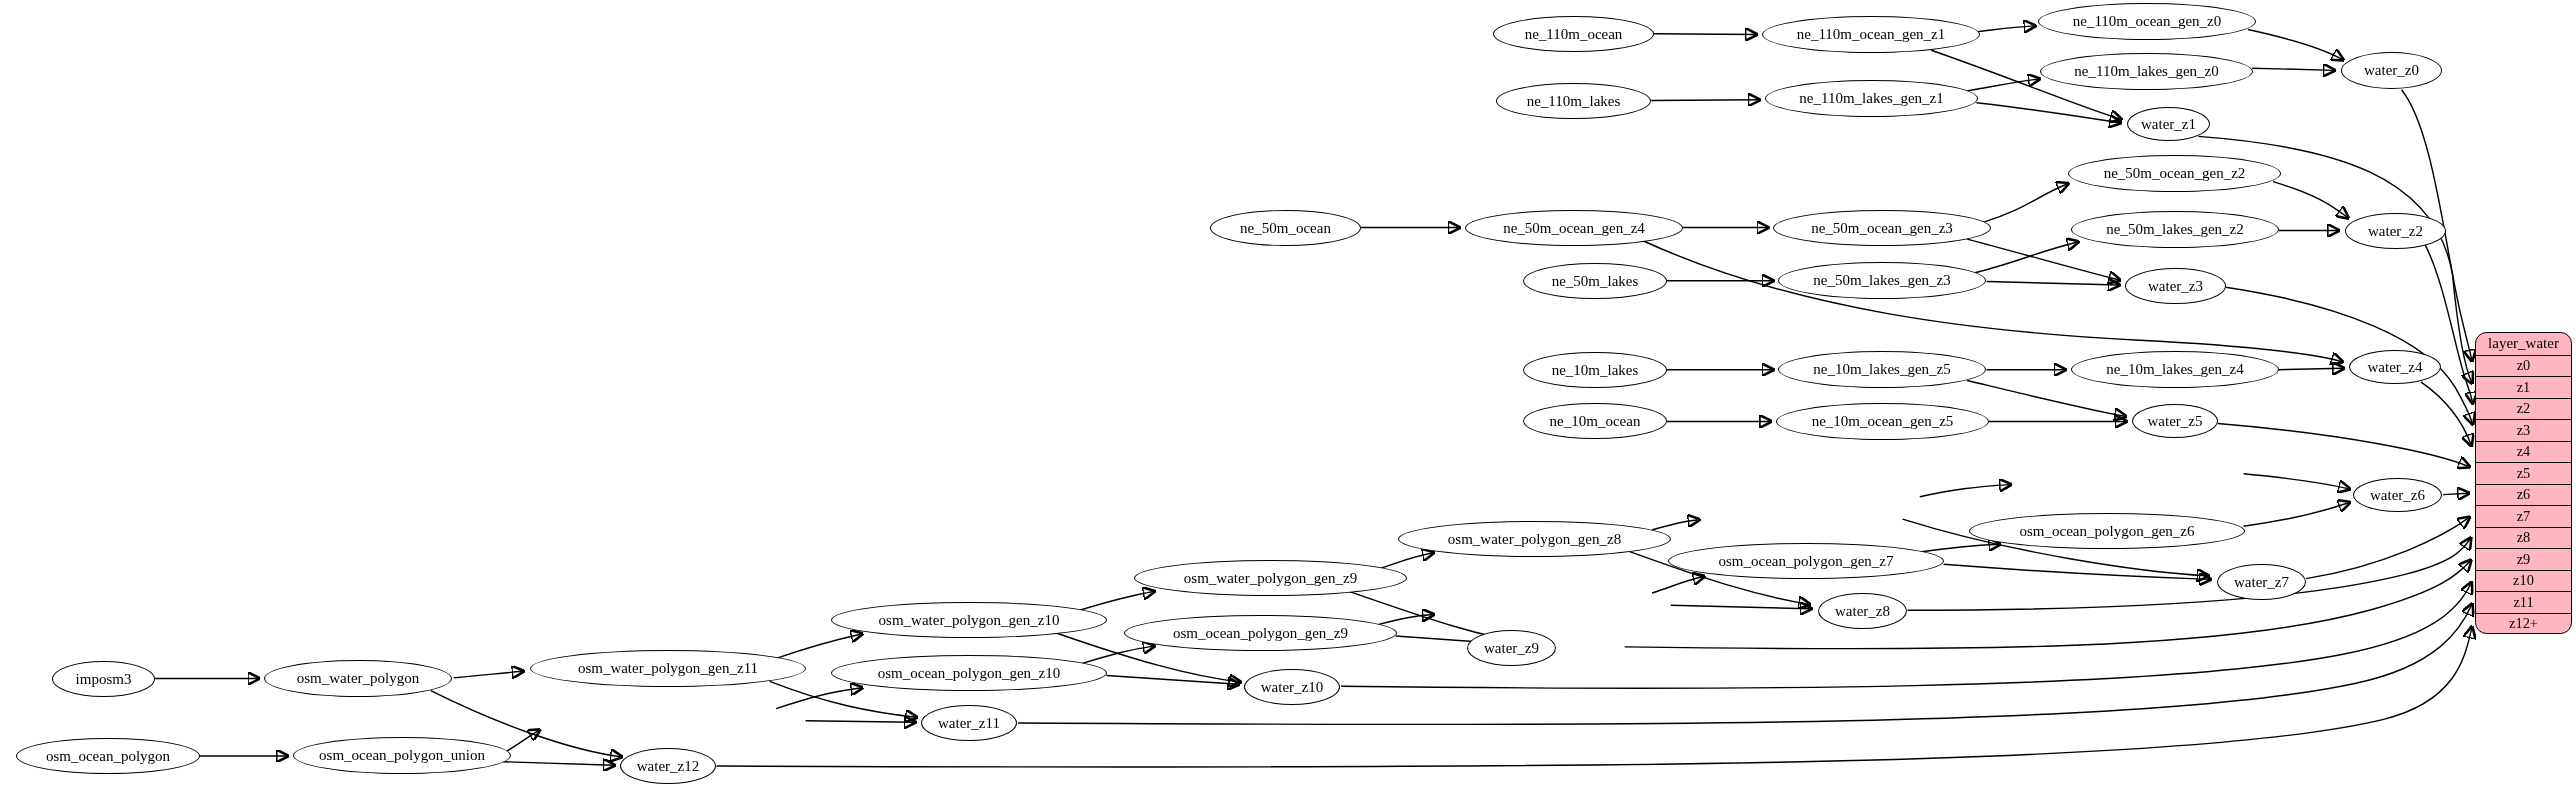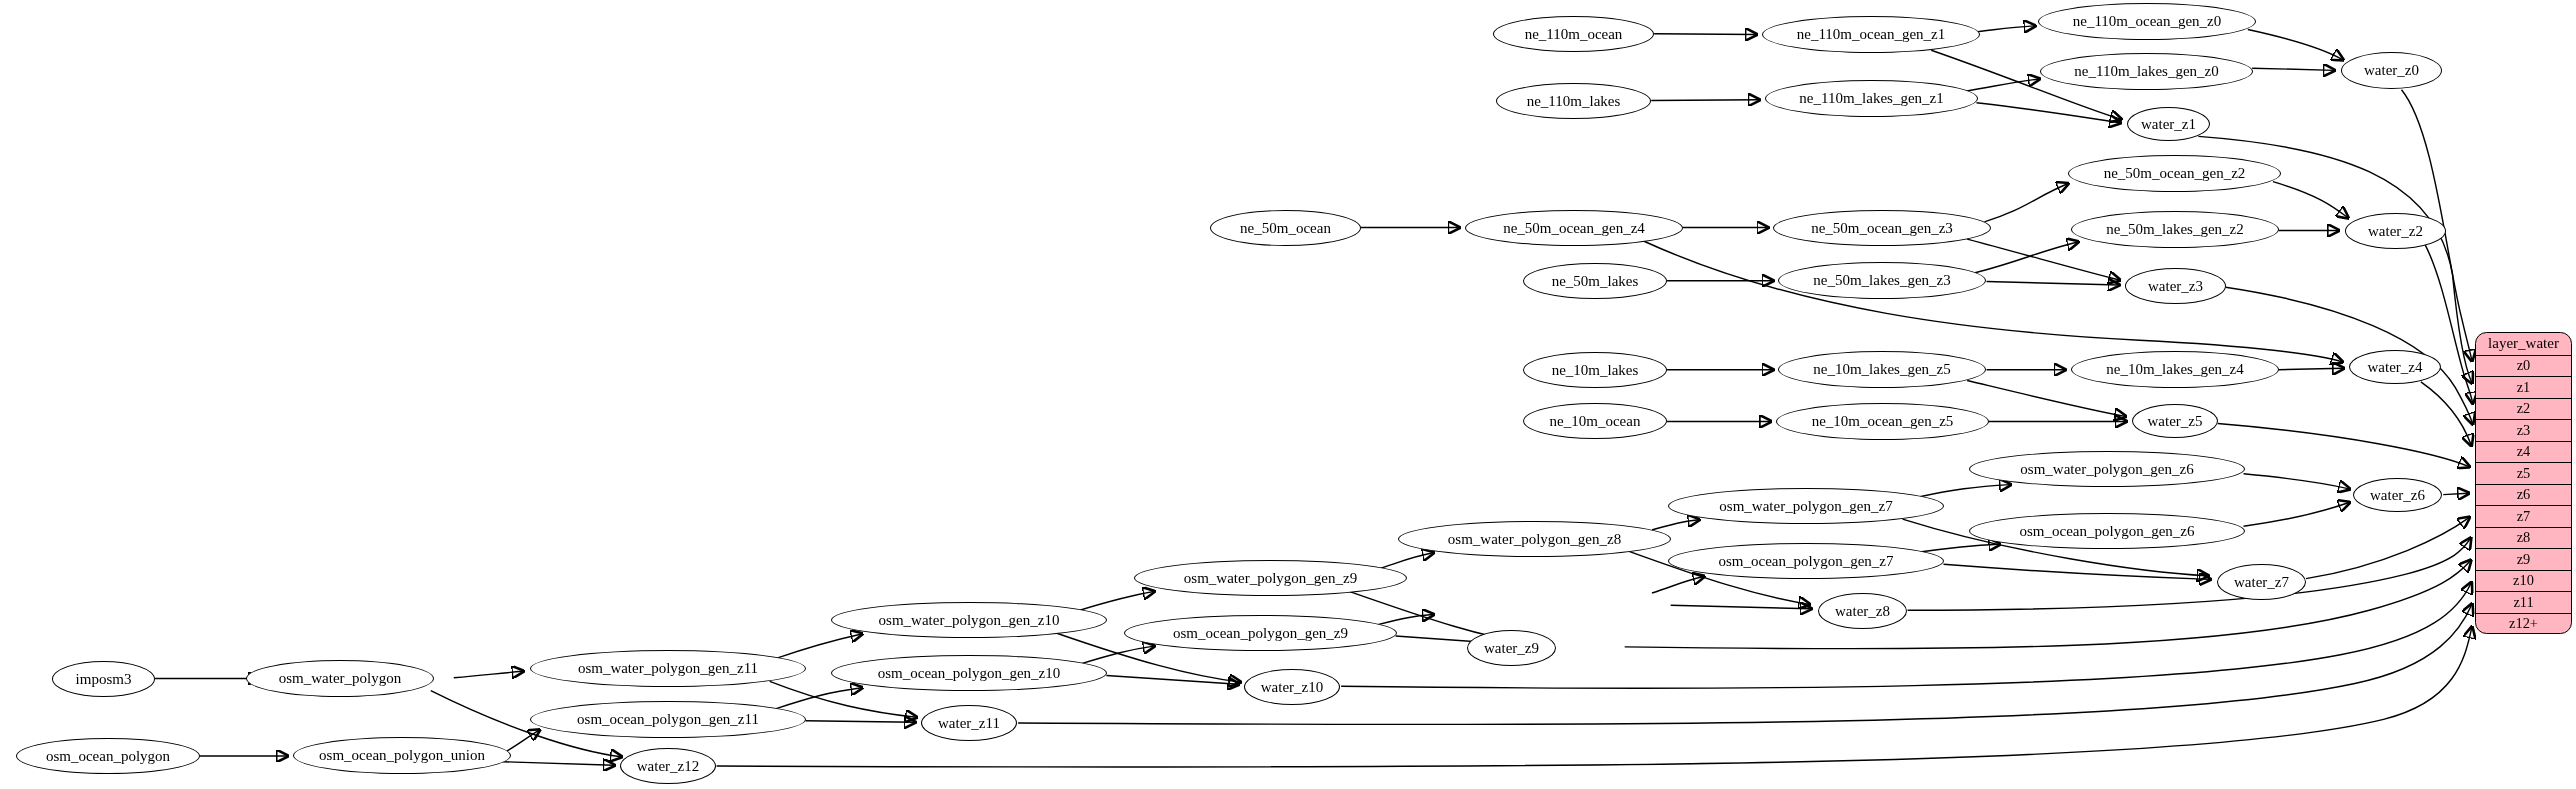--- a/index.html
+++ b/index.html
@@ -89,38 +89,35 @@
   <path d="M3403,689 L3438,687"></path>
   <path d="M3212,806 C3322,788 3402,748 3439,721"></path>
   <path d="M2657,850 C2950,850 3200,838 3350,800 C3420,782 3432,764 3441,750"></path>
   <path d="M2263,901 C2750,908 3100,905 3300,850 C3400,822 3424,800 3441,781"></path>
   <path d="M1868,956 C2400,962 3000,962 3260,912 C3385,888 3424,850 3442,812"></path>
   <path d="M1418,1007 C2300,1012 3000,1012 3280,952 C3395,928 3428,876 3443,842"></path>
   <path d="M998,1067 C2200,1072 3050,1068 3320,1002 C3424,976 3434,912 3443,874"></path>
 </svg>
 
 <div class="node" style="left:52px;top:661px;width:103px;height:36px">imposm3</div>
-<div class="node" style="left:246px;top:660px;width:188px;height:37px">osm_water_polygon</div>
+<div class="node" style="left:264px;top:660px;width:188px;height:37px">osm_water_polygon</div>
 <div class="node" style="left:16px;top:738px;width:184px;height:36px">osm_ocean_polygon</div>
 <div class="node" style="left:293px;top:737px;width:218px;height:37px">osm_ocean_polygon_union</div>
 <div class="node" style="left:530px;top:650px;width:276px;height:37px">osm_water_polygon_gen_z11</div>
-<div class="node" style="left:530px;top:701px;width:276px;height:37px">osm_ocean_polygon_gen_z11</div>
 <div class="node" style="left:620px;top:748px;width:96px;height:36px">water_z12</div>
 <div class="node" style="left:831px;top:602px;width:276px;height:36px">osm_water_polygon_gen_z10</div>
 <div class="node" style="left:831px;top:655px;width:276px;height:36px">osm_ocean_polygon_gen_z10</div>
 <div class="node" style="left:921px;top:705px;width:96px;height:36px">water_z11</div>
 <div class="node" style="left:1134px;top:560px;width:273px;height:36px">osm_water_polygon_gen_z9</div>
 <div class="node" style="left:1124px;top:615px;width:273px;height:36px">osm_ocean_polygon_gen_z9</div>
 <div class="node" style="left:1244px;top:669px;width:96px;height:36px">water_z10</div>
 <div class="node" style="left:1398px;top:521px;width:273px;height:36px">osm_water_polygon_gen_z8</div>
 <div class="node" style="left:1467px;top:630px;width:89px;height:36px">water_z9</div>
-<div class="node" style="left:1668px;top:488px;width:276px;height:36px">osm_water_polygon_gen_z7</div>
 <div class="node" style="left:1668px;top:543px;width:276px;height:36px">osm_ocean_polygon_gen_z7</div>
 <div class="node" style="left:1818px;top:593px;width:89px;height:36px">water_z8</div>
-<div class="node" style="left:1969px;top:451px;width:276px;height:36px">osm_water_polygon_gen_z6</div>
 <div class="node" style="left:1969px;top:513px;width:276px;height:36px">osm_ocean_polygon_gen_z6</div>
 <div class="node" style="left:2217px;top:564px;width:89px;height:36px">water_z7</div>
 <div class="node" style="left:2353px;top:478px;width:89px;height:34px">water_z6</div>
 <div class="node" style="left:1210px;top:210px;width:151px;height:36px">ne_50m_ocean</div>
 <div class="node" style="left:1465px;top:210px;width:218px;height:36px">ne_50m_ocean_gen_z4</div>
 <div class="node" style="left:1773px;top:210px;width:218px;height:36px">ne_50m_ocean_gen_z3</div>
 <div class="node" style="left:2068px;top:155px;width:213px;height:37px">ne_50m_ocean_gen_z2</div>
 <div class="node" style="left:1523px;top:263px;width:144px;height:36px">ne_50m_lakes</div>
 <div class="node" style="left:1778px;top:262px;width:208px;height:37px">ne_50m_lakes_gen_z3</div>
 <div class="node" style="left:2071px;top:211px;width:208px;height:37px">ne_50m_lakes_gen_z2</div>

